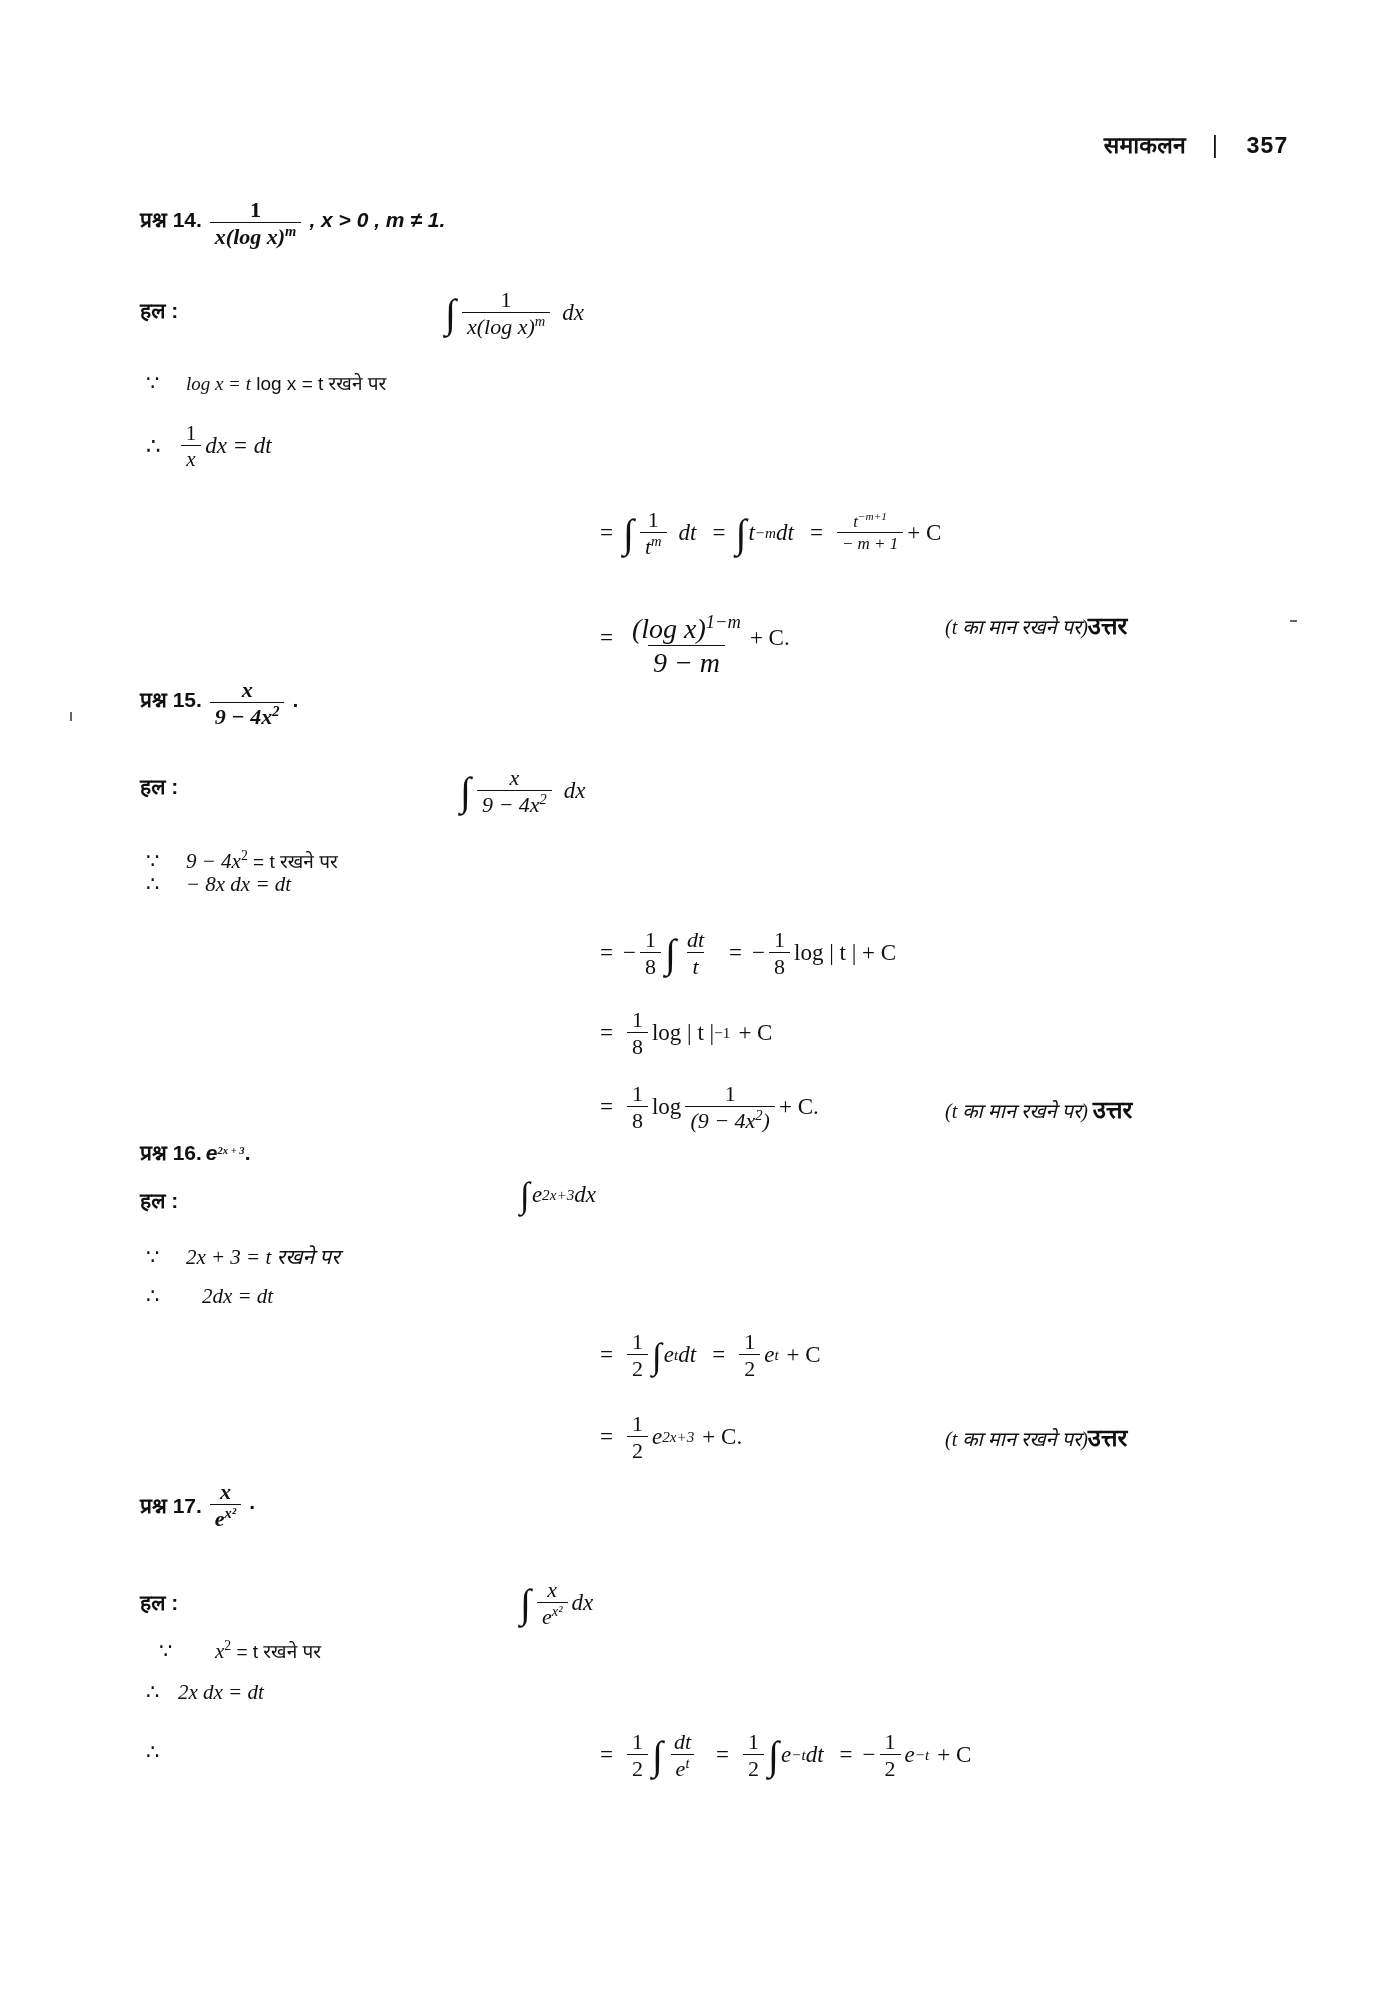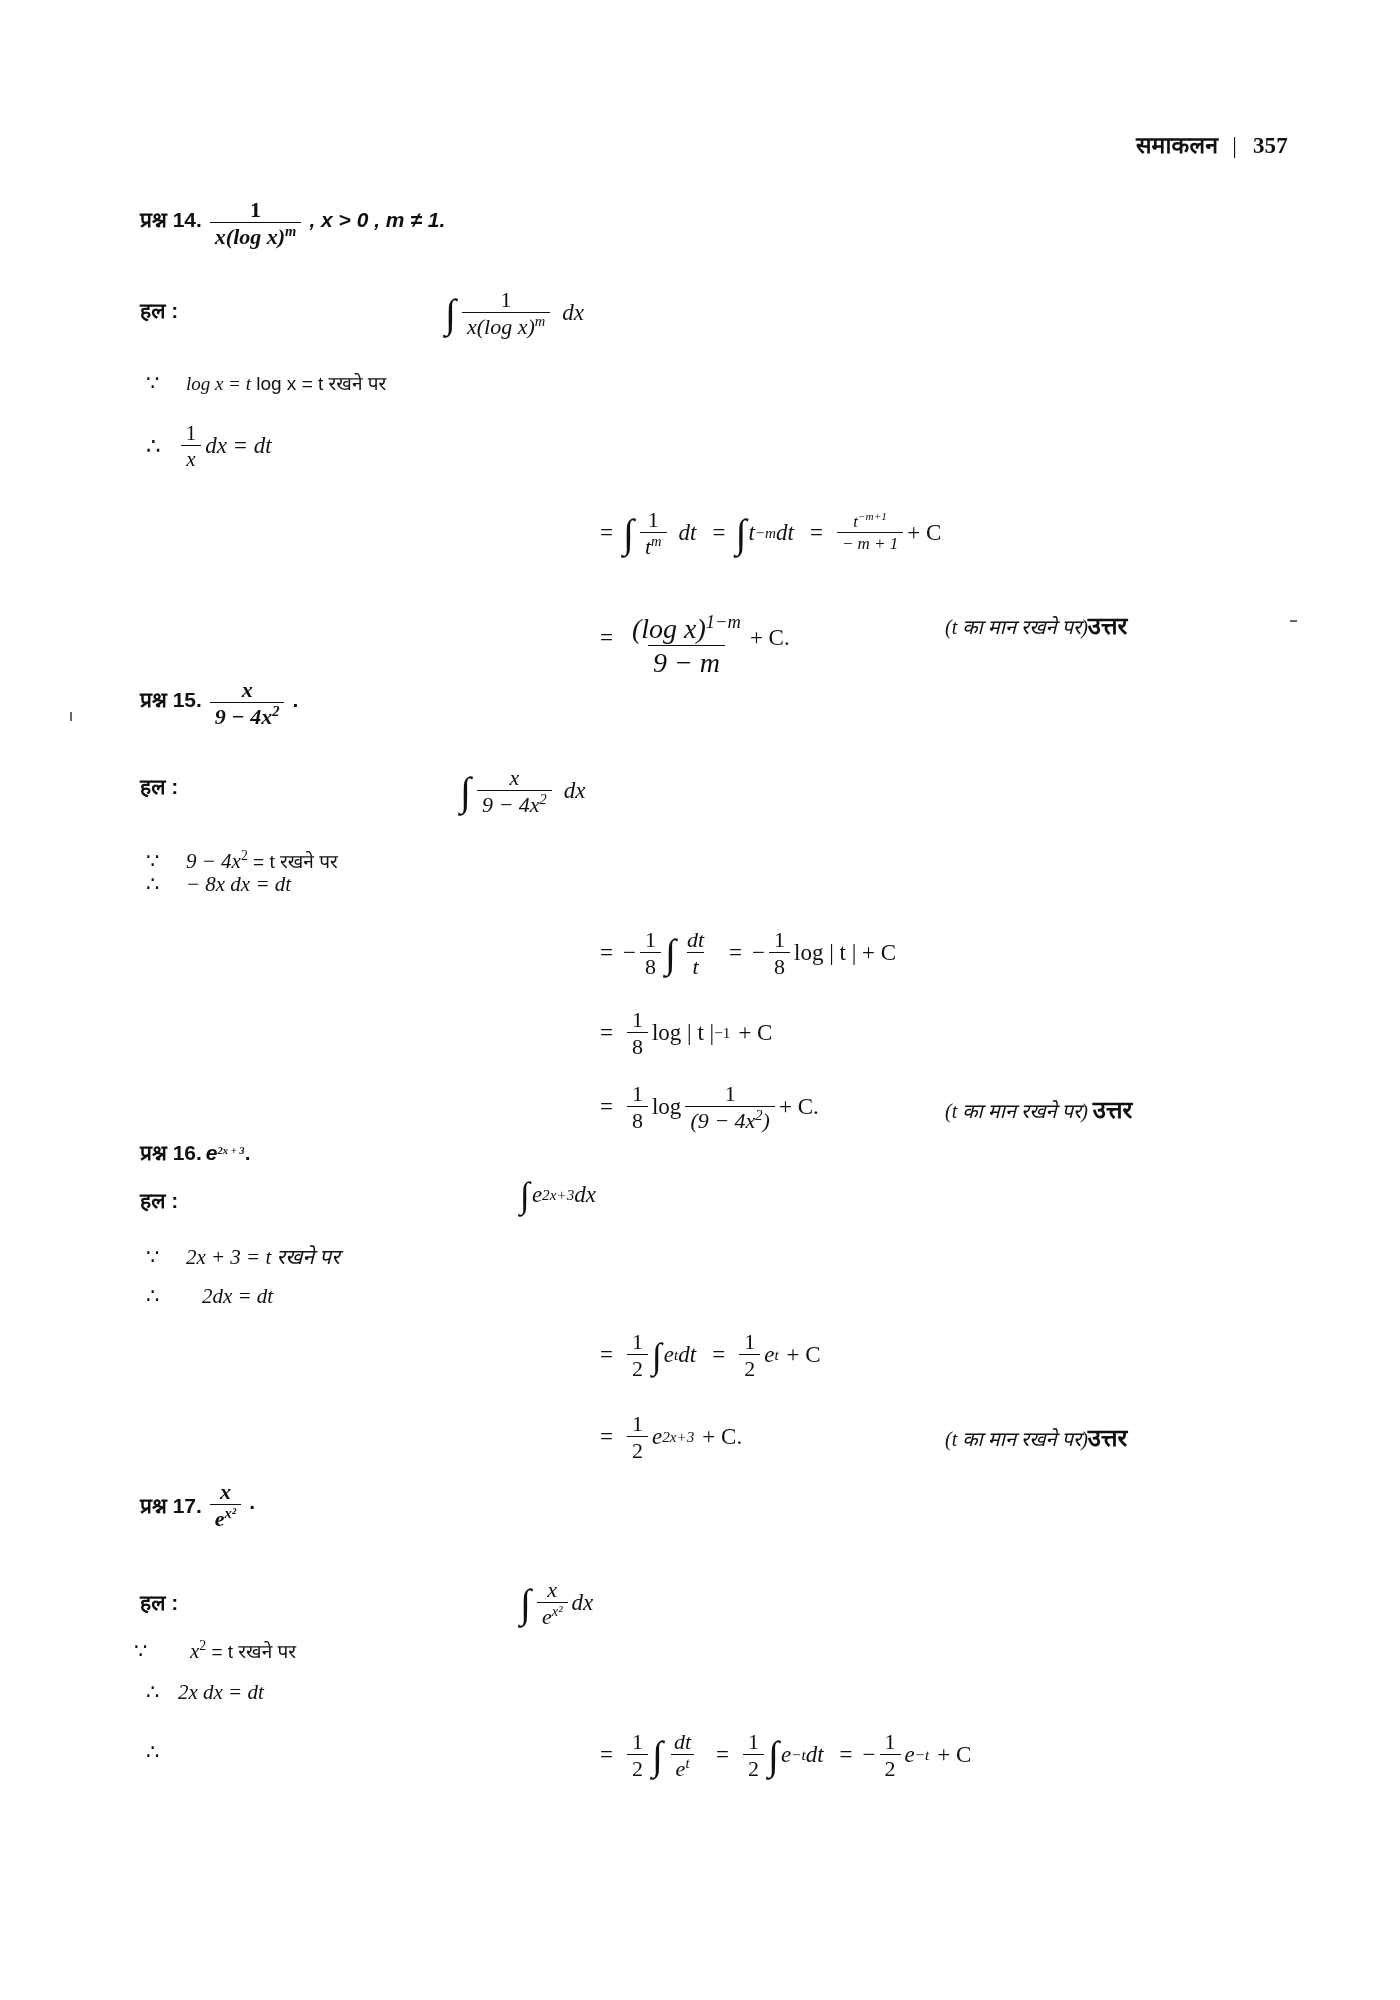--- a/index.html
+++ b/index.html
@@ -21,21 +21,21 @@
     position: absolute;
     inset: 0;
     padding: 0;
   }
 
   
   .page-header {
     position: absolute;
     top: 128px;
     right: 112px;
-    font-family: Liberation Serif, serif;
+    font-family: Liberation Mono, monospace;
     font-weight: bold;
     font-size: 23px;
     letter-spacing: .2px;
     color: #111;
     white-space: nowrap;
   }
   .page-header .sep {
     display: inline-block;
     margin: 0 10px 0 8px;
     font-weight: normal;
@@ -379,21 +379,21 @@
 
   <div class="mathline" style="left:520px; top:1578px;">
     <span class="intg">∫</span>
     <span class="frac" style="font-size:22px;">
       <span class="num italic">x</span>
       <span class="den"><span class="italic"><span>e</span><sup class="sup">x²</sup></span></span>
     </span>
     <span class="italic">dx</span>
   </div>
 
-  <div class="qblock steptext" style="left:134px; top:1638px;">
+  <div class="qblock steptext" style="left:159px; top:1638px;">
     <span>∵</span>
     <span class="sp2"></span><span class="sp2"></span>
     <span class="italic serif">x</span><sup class="sup">2</sup><span class="hi"> = t रखने पर</span>
   </div>
 
   <div class="qblock steptext" style="left:146px; top:1680px;">
     <span>∴</span>
     <span class="sp"></span>
     <span class="italic">2x dx = dt</span>
   </div>

